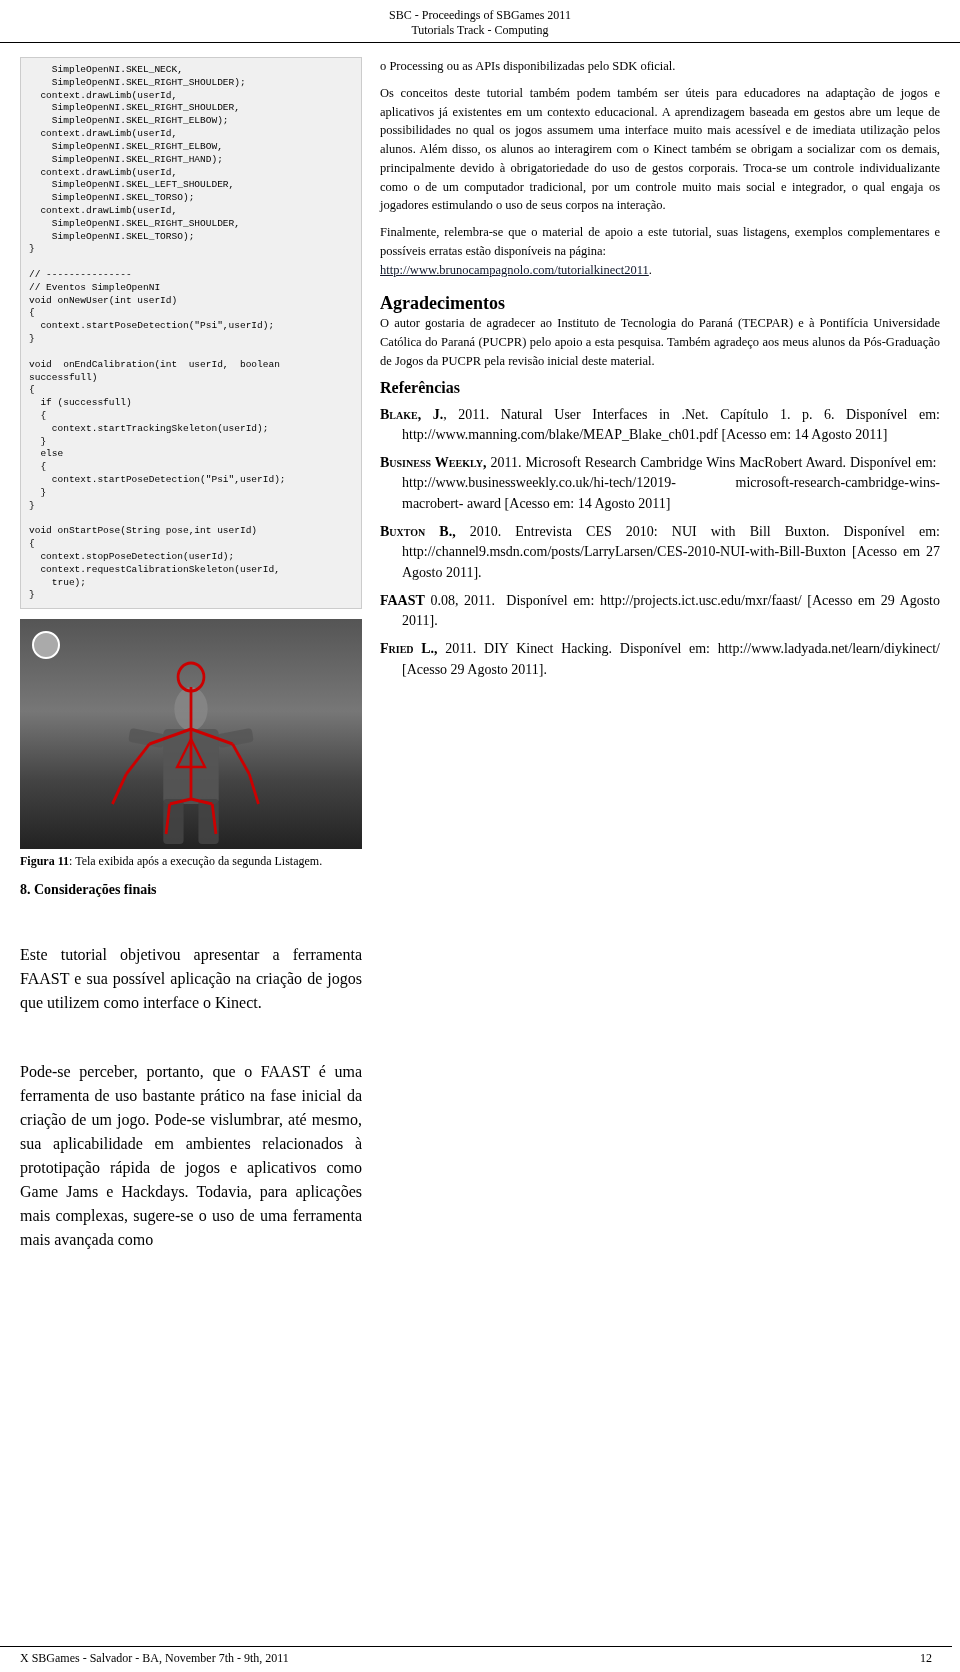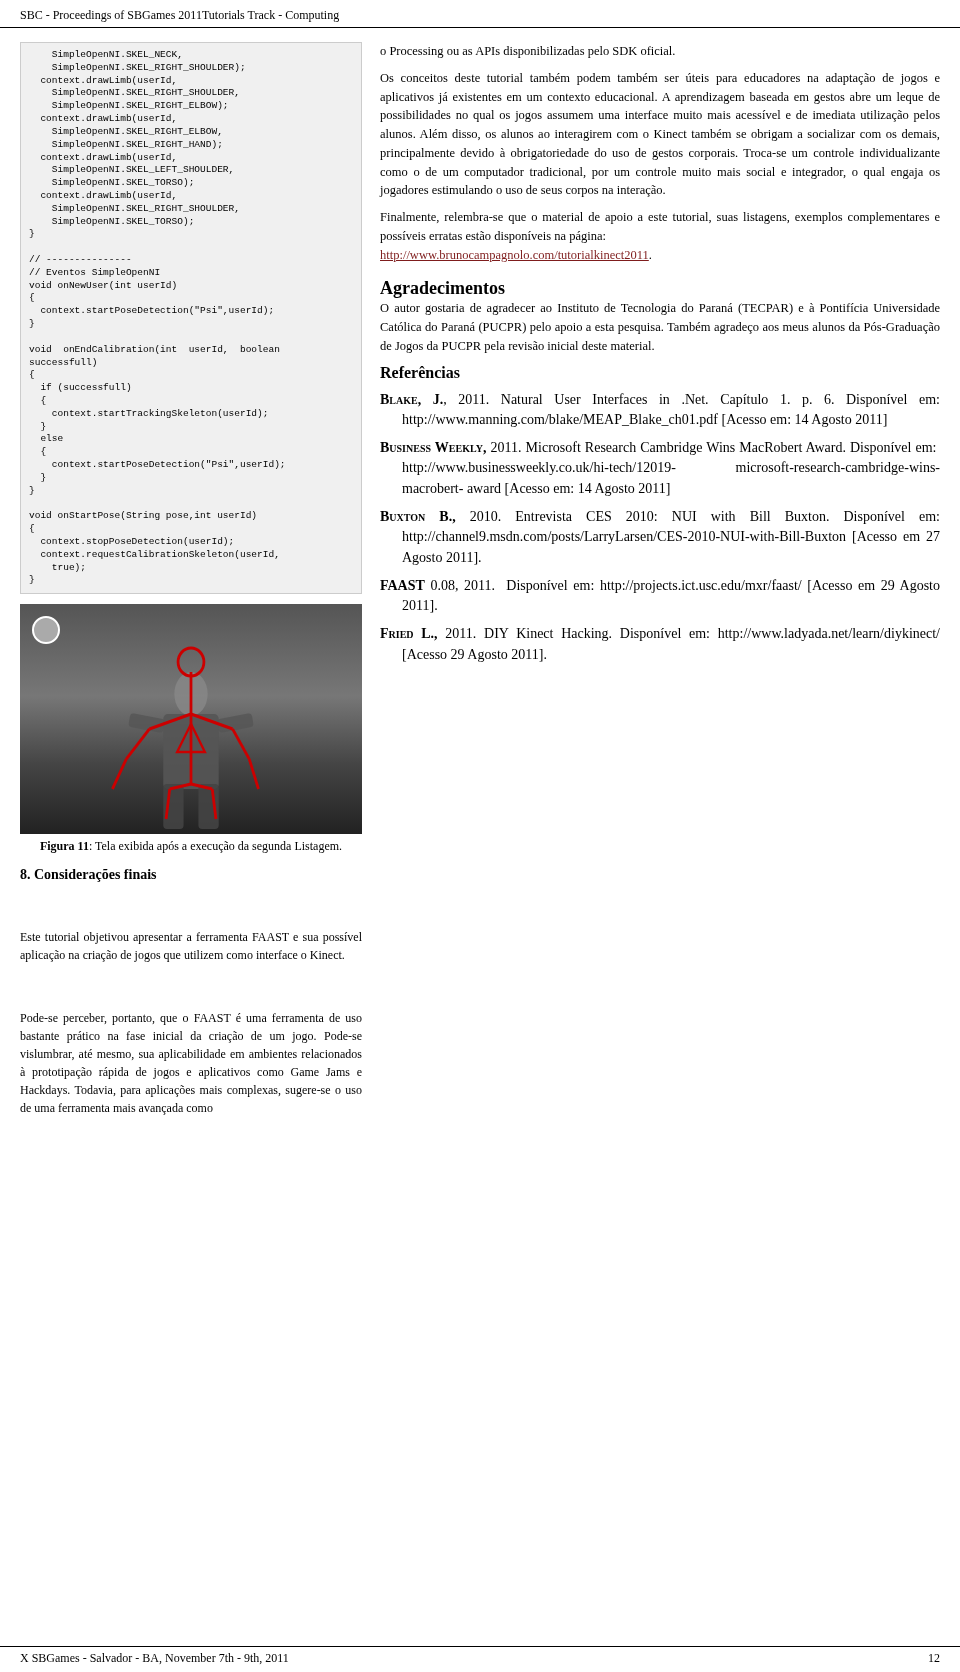--- a/index.html
+++ b/index.html
@@ -9,32 +9,33 @@
       background: #fff;
       color: #000;
       width: 960px;
       min-height: 1672px;
       position: relative;
     }
 
     
     .header {
       display: flex;
-      justify-content: flex-start;
+      justify-content: flex-end;
       align-items: center;
       padding: 8px 20px 4px 20px;
       border-bottom: 1px solid #000;
       font-size: 12px;
+      flex-direction: column;
     }
 
     
     .footer {
       position: absolute;
       bottom: 0;
-      left: 0; right: 0;
+      left: 0; right: 8px;
       display: flex;
       justify-content: space-between;
       align-items: center;
       padding: 4px 20px 6px 20px;
       border-top: 1px solid #000;
       font-size: 12px;
     }
 
     
     .main-content {
@@ -101,39 +102,38 @@
     }
     
     .skeleton-svg {
       position: absolute;
       top: 0; left: 0;
       width: 100%; height: 100%;
     }
 
     .figure-caption {
       font-size: 12px;
-      text-align: center;
       margin-top: 4px;
       line-height: 1.4;
     }
     .figure-caption strong {
       font-weight: bold;
     }
 
     
     .section-heading {
       font-size: 14px;
       font-weight: bold;
       margin-top: 12px;
       margin-bottom: 21px;
     }
 
     
     .body-text {
-      font-size: 12px;
+      font-size: 16px;
       line-height: 1.5;
       text-align: justify;
       margin-bottom: 6px;
       margin-top: 45px;
     }
 
     
     .right-body-text {
       font-size: 12.5px;
       line-height: 1.5;
@@ -159,21 +159,21 @@
       line-height: 1.45;
       text-align: justify;
       margin-bottom: 8px;
       padding-left: 22px;
       text-indent: -22px;
     }
     .ref-entry .ref-author {
       font-variant: small-caps;
     }
 
-    a { color: #7f1d1d; text-decoration: underline; }
+    a { color: #0f172a; text-decoration: underline; }
 
     .bold { font-weight: bold; }
   </style>
 </head>
 <body>
 
 <div class="header">
   <span>SBC - Proceedings of SBGames 2011</span>
   <span>Tutorials Track - Computing</span>
 </div>

